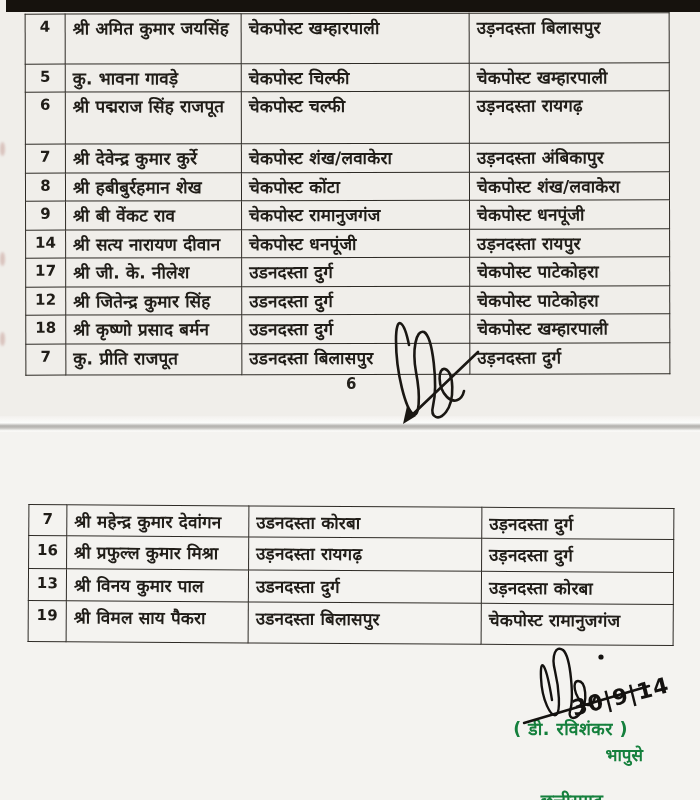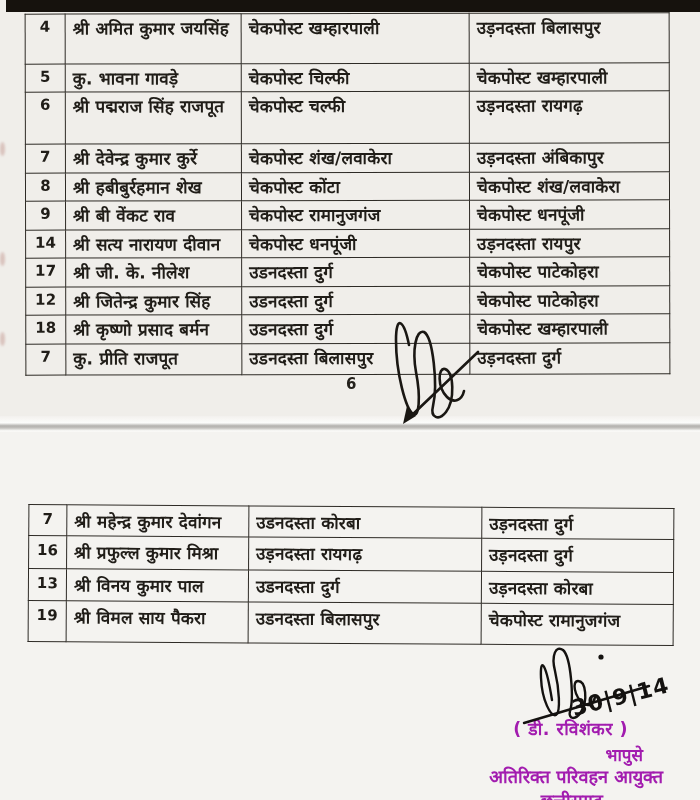--- a/index.html
+++ b/index.html
@@ -44,21 +44,21 @@
   .t2{position:absolute;left:28px;top:506px;width:645px;transform:rotate(0.35deg);}
   .t2 tr{height:31px;}
   .t2 tr:nth-child(2){height:33px;}
   .t2 tr:nth-child(3){height:32px;}
   .t2 tr:nth-child(4){height:41px;}
   .t2 td{padding-top:5px;}
   .pagenum{
     position:absolute;left:346px;top:375px;
     font-size:15px;font-weight:700;color:#24211c;
   }
-  .sig-line{position:absolute;font-weight:700;color:#a21caf;white-space:nowrap;}
+  .sig-line{position:absolute;font-weight:700;color:#15803d;white-space:nowrap;}
   .sig-name{right:72px;top:716px;font-size:17.5px;letter-spacing:.5px;}
   .sig-t1{right:57px;top:743px;font-size:17px;}
   .sig-t2{right:37px;top:764px;font-size:18px;}
   .sig-t3{right:97px;top:788px;font-size:18px;}
   svg.ink{position:absolute;left:0;top:0;pointer-events:none;}
 </style>
 </head>
 <body>
 
 <div class="screen">
@@ -180,21 +180,20 @@
           <td class="c-num">19</td>
           <td class="c-name">श्री विमल साय पैकरा</td>
           <td class="c-from">उडनदस्ता बिलासपुर</td>
           <td class="c-to">चेकपोस्ट रामानुजगंज</td>
         </tr>
       </tbody>
   </table>
 
   <div class="sig-line sig-name">( डी. रविशंकर )</div>
   <div class="sig-line sig-t1">भापुसे</div>
-  <div class="sig-line sig-t2">अतिरिक्त परिवहन आयुक्त</div>
   <div class="sig-line sig-t3">छत्तीसगढ़</div>
 
   <svg class="ink" width="700" height="800" viewBox="0 0 700 800">
 
     <g stroke="#1a1713" stroke-width="2.6" fill="none" stroke-linecap="round">
       <path d="M 409 345 C 404 320 396 314 396 340 C 396 374 406 409 413 414 C 419 418 421 398 416 372 C 412 350 416 329 424 332 C 433 337 438 385 433 406 C 430 418 439 421 446 412 C 455 400 454 372 445 369 C 438 367 437 387 447 397 C 454 404 462 400 464 391"></path>
       <path d="M 411 416 L 478 352"></path>
       <polygon points="403,424 416,416 407,406" fill="#1a1713" stroke="none"></polygon>
     </g>
 

